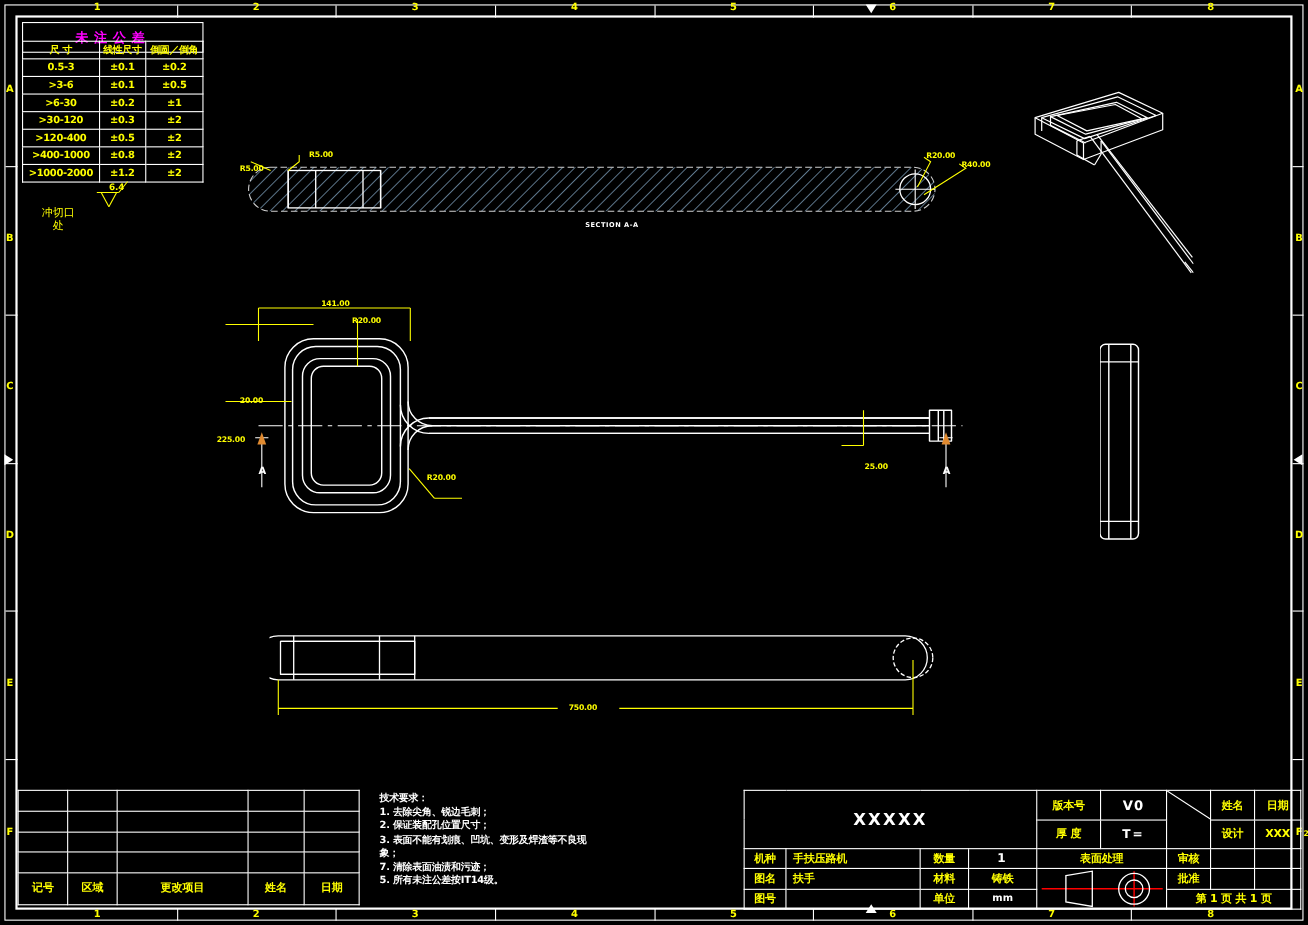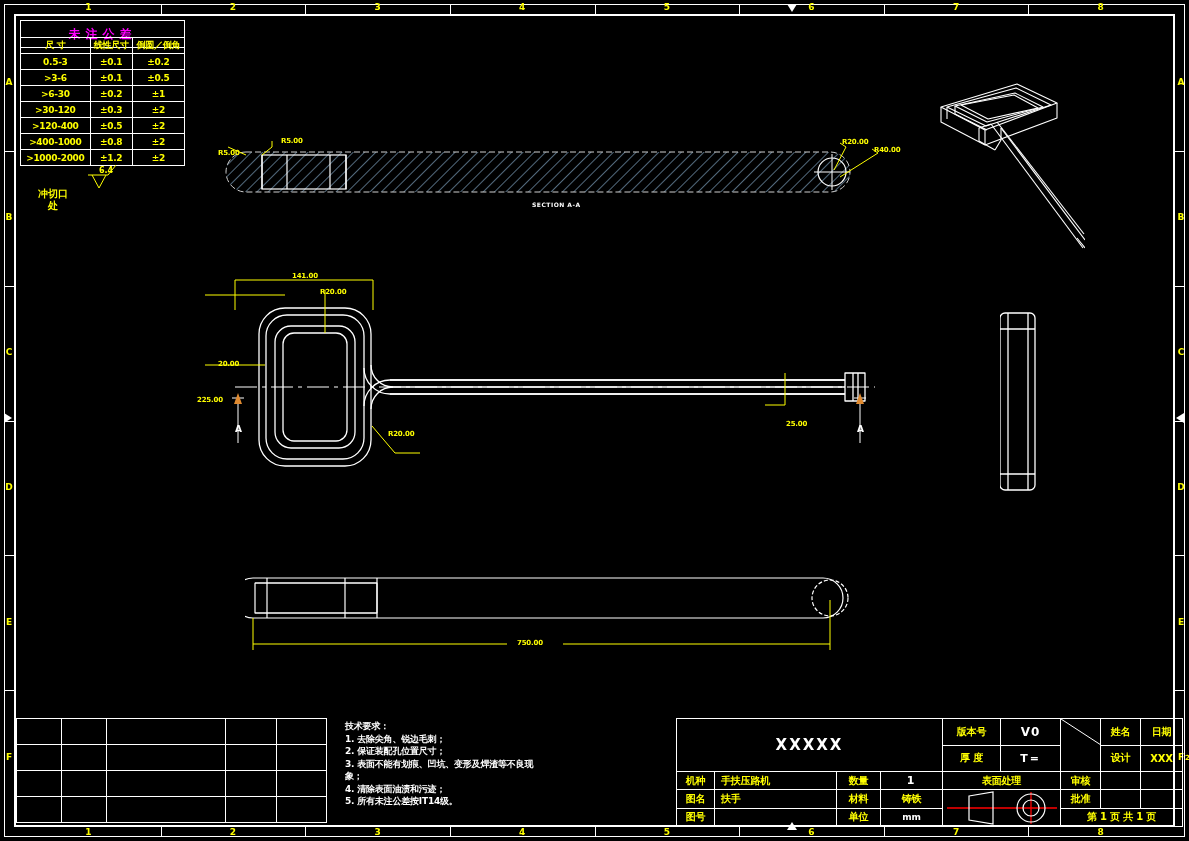--- a/index.html
+++ b/index.html
@@ -19,21 +19,21 @@
   #tol-table{left:20px;top:20px;width:165px;border-collapse:collapse;}
   #tol-table td{border:1px solid #fff;color:#ffff00;font-size:9px;font-weight:bold;text-align:center;height:15px;
                 font-family:"DejaVu Sans",sans-serif;padding:0;letter-spacing:-0.3px;}
   #tol-table td.hdr{font-size:9px;}
   #tol-head{left:20px;top:20px;width:165px;height:28px;}
   .tol-title{color:#ff00ff;font-size:12px;font-weight:bold;letter-spacing:5px;}
 
   #big-handle-text{left:18px;top:8px;color:#ffff00;font-size:38px;font-weight:bold;letter-spacing:18px;
                    line-height:38px;font-family:"DejaVu Sans",sans-serif;}
 
-  #punch-note{left:38px;top:188px;color:#ffff00;font-size:10px;font-weight:bold;text-align:center;line-height:12px;}
+  #punch-note{left:38px;top:188px;color:#ffff00;font-size:10px;font-weight:normal;text-align:center;line-height:12px;}
 
   
   .dimtxt{color:#ffff00;font-size:7px;font-weight:bold;white-space:nowrap;font-family:"DejaVu Sans",sans-serif;letter-spacing:-0.2px;}
   .wtxt{color:#fff;font-size:7px;font-weight:bold;white-space:nowrap;letter-spacing:0.5px;}
   .secmark{color:#fff;font-size:9px;font-weight:bold;}
 
   
   #titleblock{left:676px;top:718px;width:498px;height:105px;}
   #titleblock table{border-collapse:collapse;width:498px;height:105px;table-layout:fixed;}
   #titleblock td{border:1px solid #fff;color:#ffff00;font-size:10px;font-weight:bold;text-align:center;padding:0 2px;
@@ -343,21 +343,21 @@
   </div>
   <div class="abs dimtxt" style="left:517px;top:639px;">750.00</div>
 
   <div class="abs" id="techreq">
     <div>技术要求：</div>
     <div id="techreq-items">
         <div>1. 去除尖角、锐边毛刺；</div>
         <div>2. 保证装配孔位置尺寸；</div>
         <div>3. 表面不能有划痕、凹坑、变形及焊渣等不良现</div>
         <div>象；</div>
-        <div>4. 清除表面油渍和污迹；</div>
+        <div>7. 清除表面油渍和污迹；</div>
         <div>5. 所有未注公差按IT14级。</div>
       </div>
   </div>
 
   <div class="abs" id="revblock">
     <table>
         <tbody id="rev-body">
           <tr style="height: 17px;">
             <td style="width: 44px;"></td>
             <td style="width: 44px;"></td>
@@ -378,20 +378,27 @@
             <td style="width: 118px;"></td>
             <td style="width: 50px;"></td>
             <td style="width: 49px;"></td>
           </tr>
           <tr style="height: 17px;">
             <td style="width: 44px;"></td>
             <td style="width: 44px;"></td>
             <td style="width: 118px;"></td>
             <td style="width: 50px;"></td>
             <td style="width: 49px;"></td>
+          </tr>
+          <tr style="height: 26px;">
+            <td style="width: 44px;">记号</td>
+            <td style="width: 44px;">区域</td>
+            <td style="width: 118px;">更改项目</td>
+            <td style="width: 50px;">姓名</td>
+            <td style="width: 49px;">日期</td>
           </tr>
         </tbody>
       </table>
   </div>
 
   <div class="abs" id="titleblock">
     <table>
       <colgroup>
         <col style="width:38px">
           <col style="width:122px">

